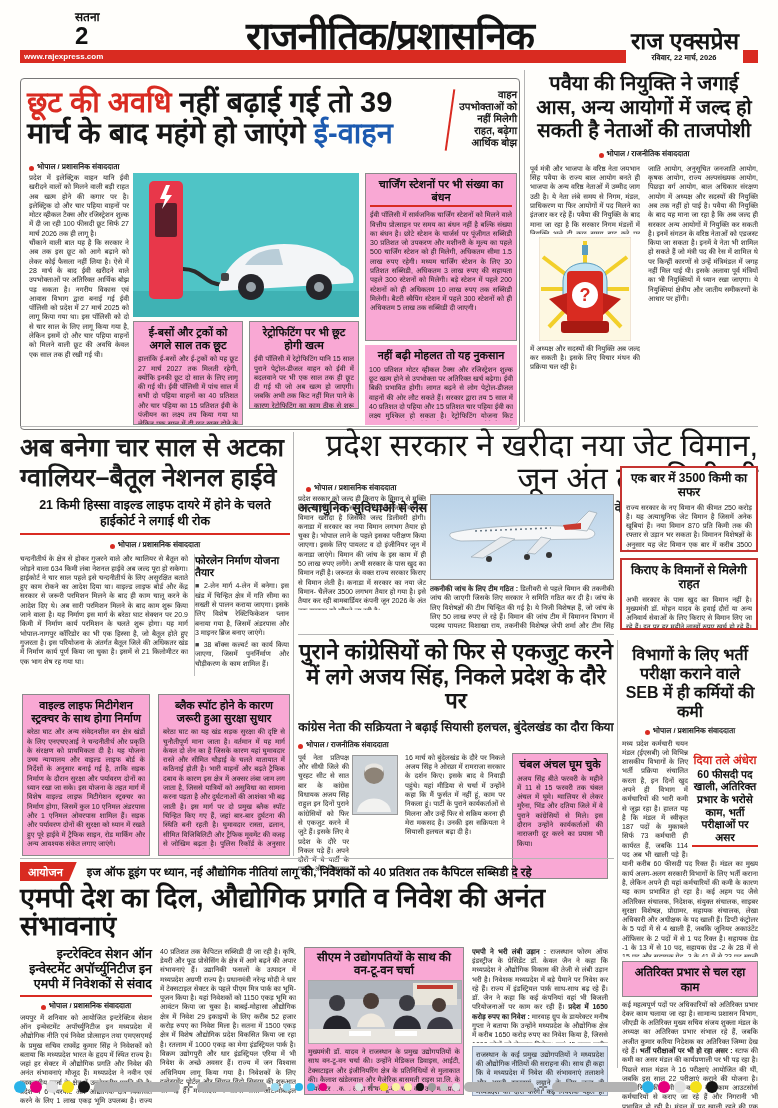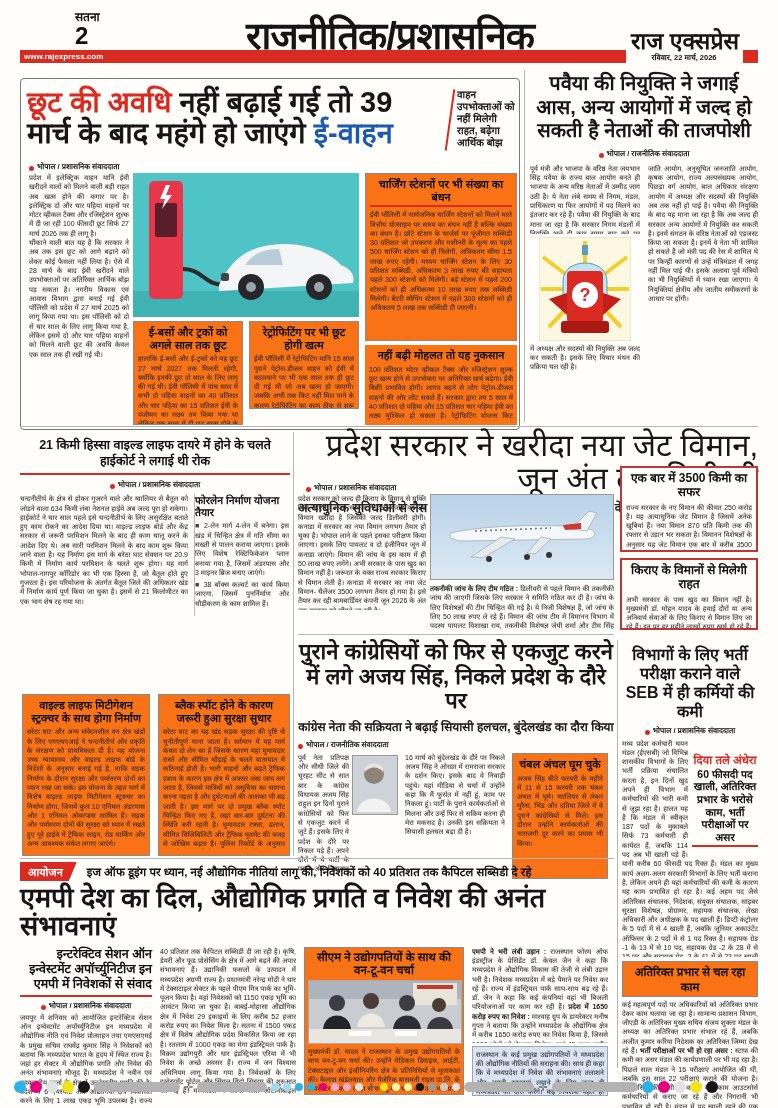--- a/index.html
+++ b/index.html
@@ -1,21 +1,21 @@
 <!DOCTYPE html>
 <html><head>
 <meta charset="utf-8">
 <style>
   html,body{margin:0;padding:0;background:#e8e8e4;}
   #page{position:relative;width:778px;height:1108px;background:#fffefb;font-family:"Liberation Sans",sans-serif;overflow:hidden;margin:0 auto;}
   .abs{position:absolute;box-sizing:border-box;}
   .bt{font-size:7px;line-height:1.33;color:#222;text-align:justify;overflow:hidden;}
   .byline{display:flex;align-items:flex-end;gap:3px;font-size:7.5px;font-weight:bold;color:#1a1a1a;}
   .byline .dot{width:5px;height:5px;border-radius:50%;background:#d92b21;display:inline-block;}
-  .box{border:1px solid #8a8a8a;padding:4px;box-sizing:border-box;overflow:hidden;background:#f97316;}
+  .box{border:1px solid #8a8a8a;padding:4px;box-sizing:border-box;overflow:hidden;background:#f9a8d4;}
   .redbox{border:2px solid #c53430;padding:4px;box-sizing:border-box;overflow:hidden;background:#fffefb;}
   .box-title{font-weight:bold;text-align:center;font-size:11px;line-height:1.15;color:#111;margin-bottom:3px;}
   .vline{width:1px;background:#b5b5b5;}
   .hline{height:1px;background:#b5b5b5;}
   .redline{background:#d92b21;}
   
   .reg{position:absolute;left:0;right:0;top:1078px;height:18px;display:flex;align-items:center;gap:4px;padding:0 14px;}
   .d{width:12px;height:12px;border-radius:50%;}
   .sd{width:8px;height:8px;border-radius:50%;}
   .c{background:#2ab3e8;}.m{background:#e5007d;}.g{background:#c9c9c9;}.y{background:#f4e11a;}.k{background:#161616;}
@@ -39,21 +39,21 @@
   </div>
   <div class="abs" style="left:630px;top:52px;width:108px;text-align:center;font-size:7.5px;font-weight:bold;color:#111;">रविवार, 22 मार्च, 2026</div>
   <div class="abs redline" style="left:743px;top:50px;width:15px;height:13px;"></div>
 
   <div class="abs" style="left:20px;top:78px;width:500px;height:352px;border:1px solid #777;border-radius:4px;">
     <div class="abs" style="left:6px;top:8px;width:420px;font-size:29px;font-weight:bold;line-height:1.07;color:#161616;">
       <span style="color:#d92b21;">छूट की अवधि</span><span> नहीं बढ़ाई गई तो 39</span><br>
       <span>मार्च के बाद महंगे हो जाएंगे </span><span style="color:#1c5ab0;">ई-वाहन</span>
     </div>
     <div class="abs redline" style="left:428px;top:10px;width:2px;height:62px;transform:rotate(8deg);"></div>
-    <div class="abs" style="left:436px;top:10px;width:60px;text-align:left;font-size:10px;font-weight:bold;line-height:1.2;color:#1a1a1a;">वाहन उपभोक्ताओं को नहीं मिलेगी राहत, बढ़ेगा आर्थिक बोझ</div>
+    <div class="abs" style="left:436px;top:10px;width:60px;text-align:right;font-size:10px;font-weight:bold;line-height:1.2;color:#1a1a1a;">वाहन उपभोक्ताओं को नहीं मिलेगी राहत, बढ़ेगा आर्थिक बोझ</div>
     <div class="abs byline" style="left:8px;top:82px;">
       <span class="dot"></span>
         <span>भोपाल / प्रशासनिक संवाददाता</span>
     </div>
     <div class="abs bt" style="left:8px;top:94px;width:100px;height:252px;">
       <span>प्रदेश में इलेक्ट्रिक वाहन यानि ईवी खरीदने वालों को मिलने वाली बड़ी राहत अब खत्म होने की कगार पर है। इलेक्ट्रिक दो और चार पहिया वाहनों पर मोटर व्हीकल टैक्स और रजिस्ट्रेशन शुल्क में दी जा रही 100 फीसदी छूट सिर्फ 27 मार्च 2026 तक ही लागू है।</span><br>
       <span>चौंकाने वाली बात यह है कि सरकार ने अब तक इस छूट को आगे बढ़ाने को लेकर कोई फैसला नहीं लिया है। ऐसे में 28 मार्च के बाद ईवी खरीदने वाले उपभोक्ताओं पर अतिरिक्त आर्थिक बोझ पड़ सकता है। नगरीय विकास एवं आवास विभाग द्वारा बनाई गई ईवी पॉलिसी को प्रदेश में 27 मार्च 2025 को लागू किया गया था। इस पॉलिसी को दो से चार साल के लिए लागू किया गया है, लेकिन इसमें दो और चार पहिया वाहनों को मिलने वाली छूट की अवधि केवल एक साल तक ही रखी गई थी।</span>
     </div>
 
     <div class="abs" style="left:112px;top:94px;width:226px;height:144px;">
@@ -124,20 +124,21 @@
         </svg>
         <div class="bt" style="height:54px;">में अध्यक्ष और सदस्यों की नियुक्ति अब जल्द कर सकती है। इसके लिए विचार मंथन की प्रक्रिया चल रही है।</div>
       </div>
       <div class="bt" style="width:110px;height:300px;">जाति आयोग, अनुसूचित जनजाति आयोग, कृषक आयोग, राज्य अल्पसंख्यक आयोग, पिछड़ा वर्ग आयोग, बाल अधिकार संरक्षण आयोग में अध्यक्ष और सदस्यों की नियुक्ति अब तक नहीं हो पाई है। पवैया की नियुक्ति के बाद यह माना जा रहा है कि अब जल्द ही सरकार अन्य आयोगों में नियुक्ति कर सकती है। इनमें संगठन के वरिष्ठ नेताओं को एडजस्ट किया जा सकता है। इनमें वे नेता भी शामिल हो सकते हैं जो मंत्री पद की रेस में शामिल थे पर किन्हीं कारणों से उन्हें मंत्रिमंडल में जगह नहीं मिल पाई थी। इसके अलावा पूर्व मंत्रियों का भी नियुक्तियों में ध्यान रखा जाएगा। ये नियुक्तियां क्षेत्रीय और जातीय समीकरणों के आधार पर होंगी।</div>
     </div>
   </div>
 
   <div class="abs hline" style="left:20px;top:426px;width:738px;"></div>
 
   <div class="abs" style="left:20px;top:432px;width:270px;height:256px;">
+    <div style="font-size:25px;font-weight:600;line-height:1.2;color:#1c1c1c;">अब बनेगा चार साल से अटका ग्वालियर–बैतूल नेशनल हाईवे</div>
     <div style="font-size:12.5px;font-weight:bold;text-align:center;line-height:1.25;margin-top:6px;padding-bottom:4px;border-bottom:2px solid #d92b21;color:#111;">21 किमी हिस्सा वाइल्ड लाइफ दायरे में होने के चलते हाईकोर्ट ने लगाई थी रोक</div>
     <div class="byline" style="justify-content:center;margin-top:4px;">
       <span class="dot"></span>
         <span>भोपाल / प्रशासनिक संवाददाता</span>
     </div>
     <div style="display:flex;gap:6px;margin-top:5px;">
       <div class="bt" style="width:168px;height:122px;">
         <span>चन्दनीतीर्थ के क्षेत्र से होकर गुजरने वाले और ग्वालियर से बैतूल को जोड़ने वाला 634 किमी लंबा नेशनल हाईवे अब जल्द पूरा हो सकेगा। हाईकोर्ट ने चार साल पहले इसे चन्दनीतीर्थ के लिए असुरक्षित बताते हुए काम रोकने का आदेश दिया था। वाइल्ड लाइफ बोर्ड और केंद्र सरकार से जरूरी परमिशन मिलने के बाद ही काम चालू करने के आदेश दिए थे। अब सारी परमिशन मिलने के बाद काम शुरू किया जाने वाला है। यह निर्माण इस मार्ग के बरेठा घाट सेक्शन पर 20.9 किमी में निर्माण कार्य परमिशन के चलते शुरू होगा।</span>
         <span>यह मार्ग भोपाल-नागपुर कॉरिडोर का भी एक हिस्सा है, जो बैतूल होते हुए गुजरता है। इस परियोजना के अंतर्गत बैतूल जिले की अधिकतर खंड में निर्माण कार्य पूर्ण किया जा चुका है। इसमें से 21 किलोमीटर का एक भाग शेष रह गया था।</span>
       </div>

